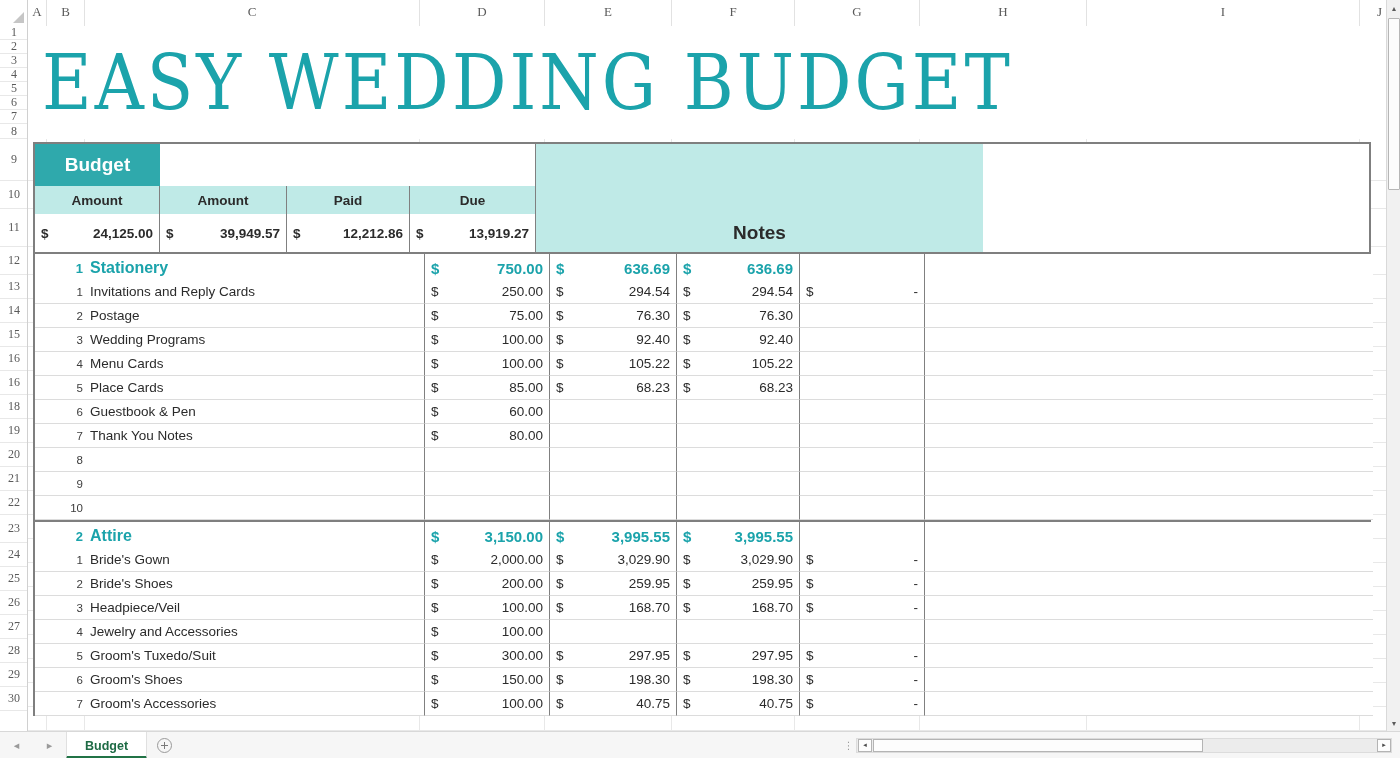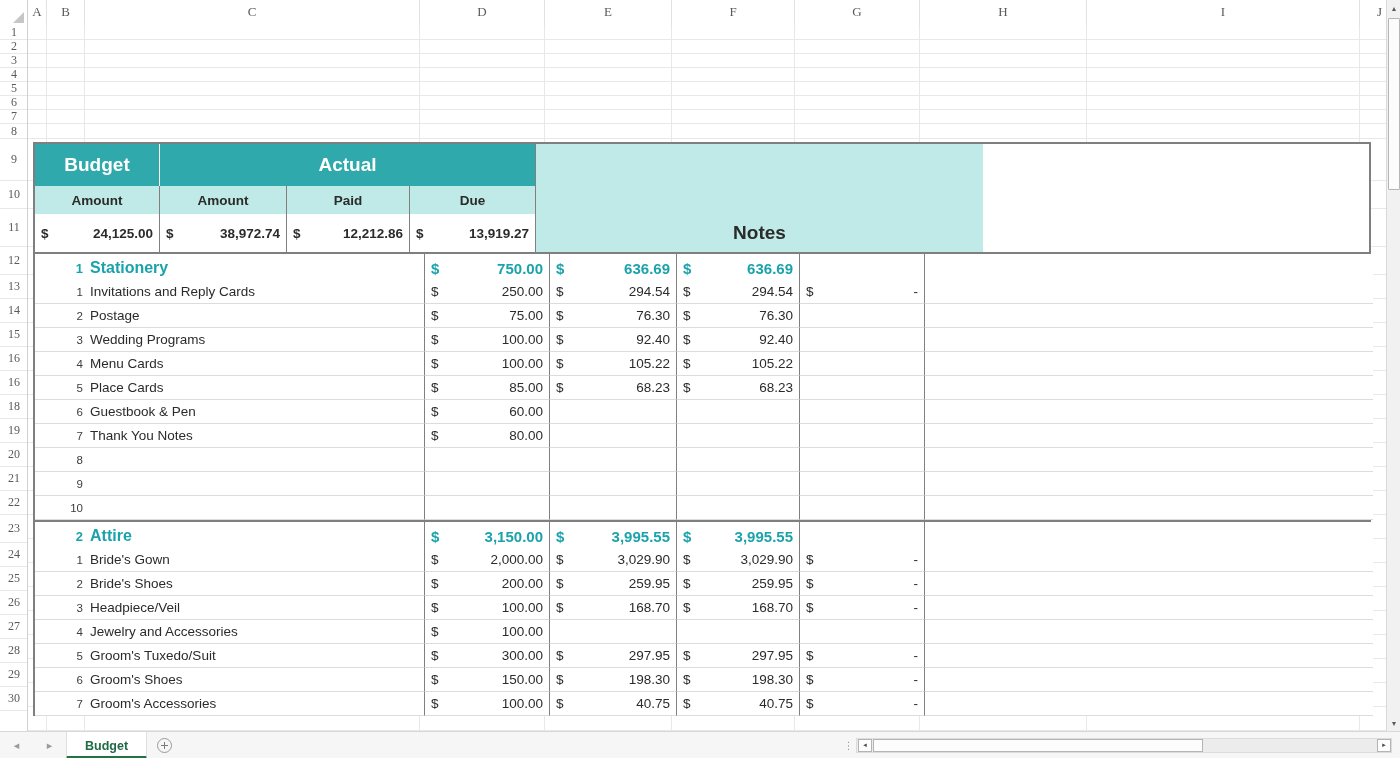--- a/index.html
+++ b/index.html
@@ -707,44 +707,46 @@
         <div class="gcell" style="flex: 0 0 125px; height: 24px;"></div>
         <div class="gcell" style="flex: 0 0 127px; height: 24px;"></div>
         <div class="gcell" style="flex: 0 0 123px; height: 24px;"></div>
         <div class="gcell" style="flex: 0 0 125px; height: 24px;"></div>
         <div class="gcell" style="flex: 0 0 167px; height: 24px;"></div>
         <div class="gcell" style="flex: 0 0 273px; height: 24px;"></div>
         <div class="gcell" style="flex: 0 0 40px; height: 24px;"></div>
       </div>
     </div>
 
+  <div id="title-band">
+    <div id="title-text">EASY WEDDING BUDGET</div>
+  </div>
 
   <div id="table">
 
     <div class="trow">
       <div style="flex:0 0 0px"></div>
       <div style="display:flex; flex-direction:column; flex:0 0 500px;">
         <div style="display:flex">
           <div class="cell hdr-dark c-bamt">Budget</div>
-          <div class="cell hdr-dark" style="flex:0 0 375px; border-right:none;">Actual</div>
         </div>
         <div style="display:flex">
           <div class="cell hdr-light c-bamt">Amount</div>
           <div class="cell hdr-light c-aamt">Amount</div>
           <div class="cell hdr-light c-paid">Paid</div>
           <div class="cell hdr-light c-due" style="border-right:none">Due</div>
         </div>
         <div style="display:flex">
           <div class="cell hdr-total money c-bamt">
             <span class="sym">$</span>
             <span class="val">24,125.00</span>
           </div>
           <div class="cell hdr-total money c-aamt">
             <span class="sym">$</span>
-            <span class="val">38,972.74</span>
+            <span class="val">39,949.57</span>
           </div>
           <div class="cell hdr-total money c-paid">
             <span class="sym">$</span>
             <span class="val">12,212.86</span>
           </div>
           <div class="cell hdr-total money c-due" style="border-right:none">
             <span class="sym">$</span>
             <span class="val">13,919.27</span>
           </div>
         </div>

